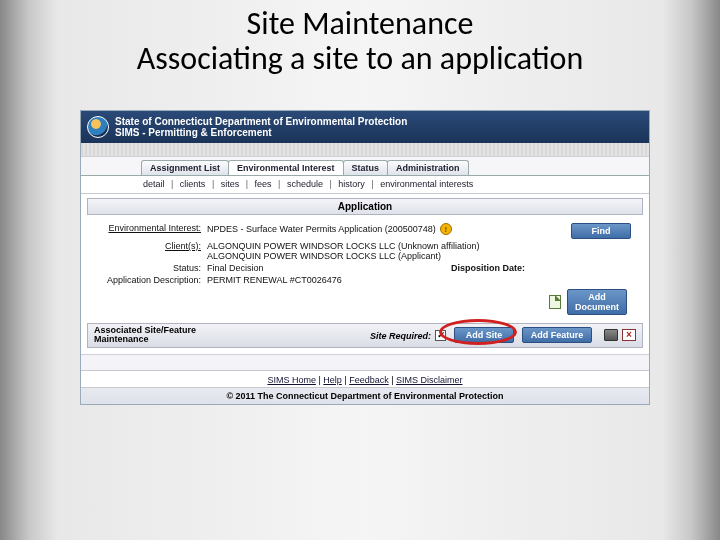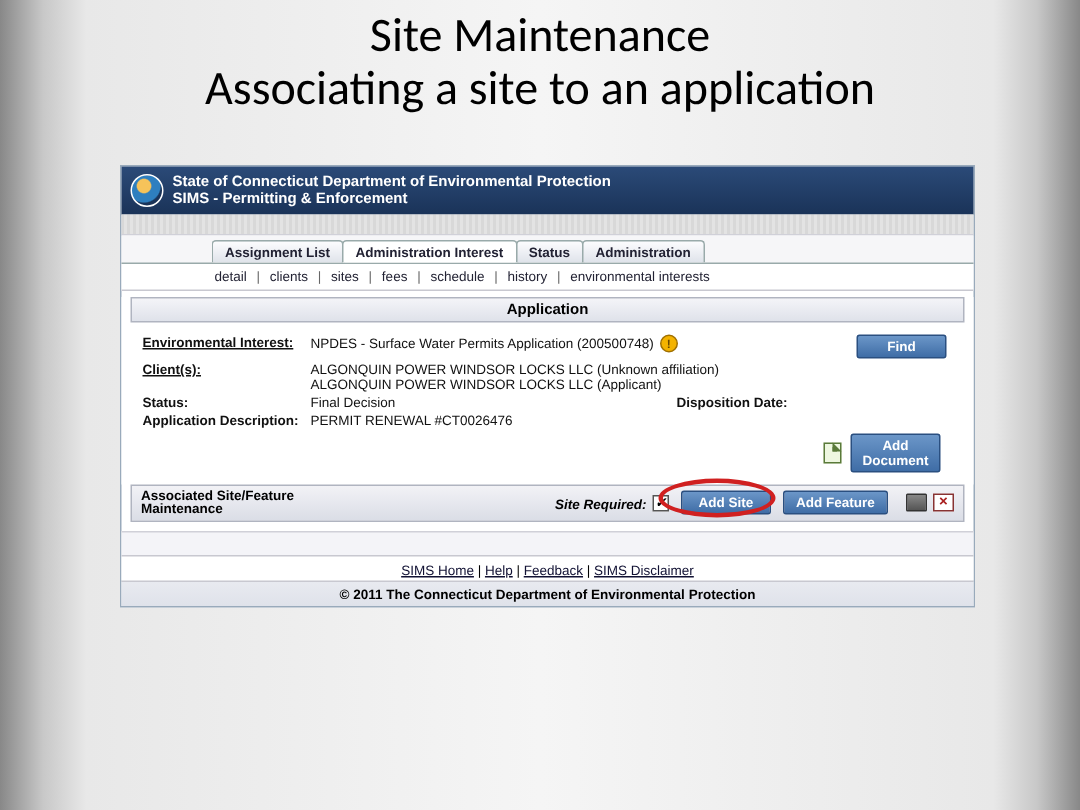--- a/index.html
+++ b/index.html
@@ -100,21 +100,21 @@
     border: 1px solid #b0b4c0;
     text-align: center;
     font-weight: bold;
     font-size: 10px;
     padding: 2px 0;
     margin: 4px 0 4px 0;
   }
 
   .form-area { padding: 2px 8px 4px 8px; font-size: 9px; color:#111; }
   .form-row { display:flex; margin: 2px 0; align-items: flex-start; }
-  .form-label { width: 112px; padding-right:6px; font-weight:bold; white-space:nowrap; }
+  .form-label { width: 112px; text-align:right; padding-right:6px; font-weight:normal; white-space:nowrap; }
   .form-label u { text-decoration: underline; }
   .form-value { flex:1; }
   .env-line { display:flex; align-items:center; gap:4px; }
   .warn-icon {
     width:12px;height:12px;border-radius:50%;
     background:#f4b300;border:1px solid #a07000;
     display:inline-flex;align-items:center;justify-content:center;
     font-size:8px;font-weight:bold;color:#6a4a00;
   }
 
@@ -208,21 +208,21 @@
     <div class="header-text">
       <div class="header-line">State of Connecticut Department of Environmental Protection</div>
       <div class="header-line">SIMS - Permitting &amp; Enforcement</div>
     </div>
   </div>
 
   <div class="shade-strip"></div>
 
   <div class="main-tabs">
     <div class="main-tab">Assignment List</div>
-    <div class="main-tab active">Administration Interest</div>
+    <div class="main-tab active">Environmental Interest</div>
     <div class="main-tab">Status</div>
     <div class="main-tab">Administration</div>
   </div>
 
   <div class="sub-nav">
     <span>detail</span><span class="sep"> | </span>
     <span>clients</span><span class="sep"> | </span>
     <span>sites</span><span class="sep"> | </span>
     <span>fees</span><span class="sep"> | </span>
     <span>schedule</span><span class="sep"> | </span>

